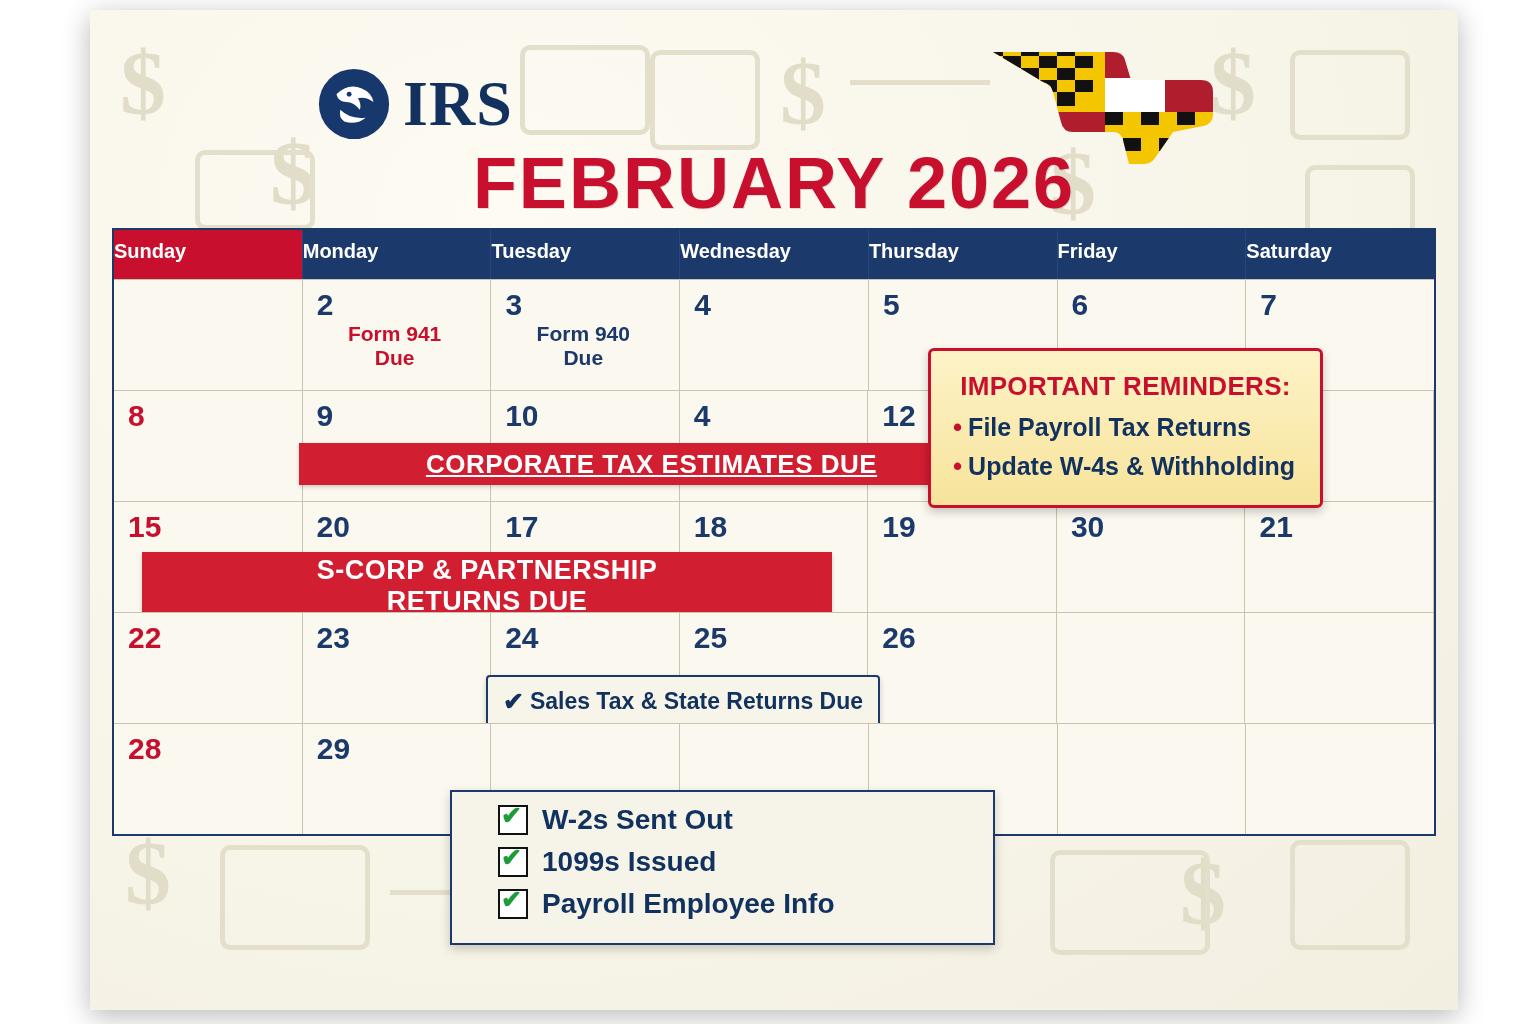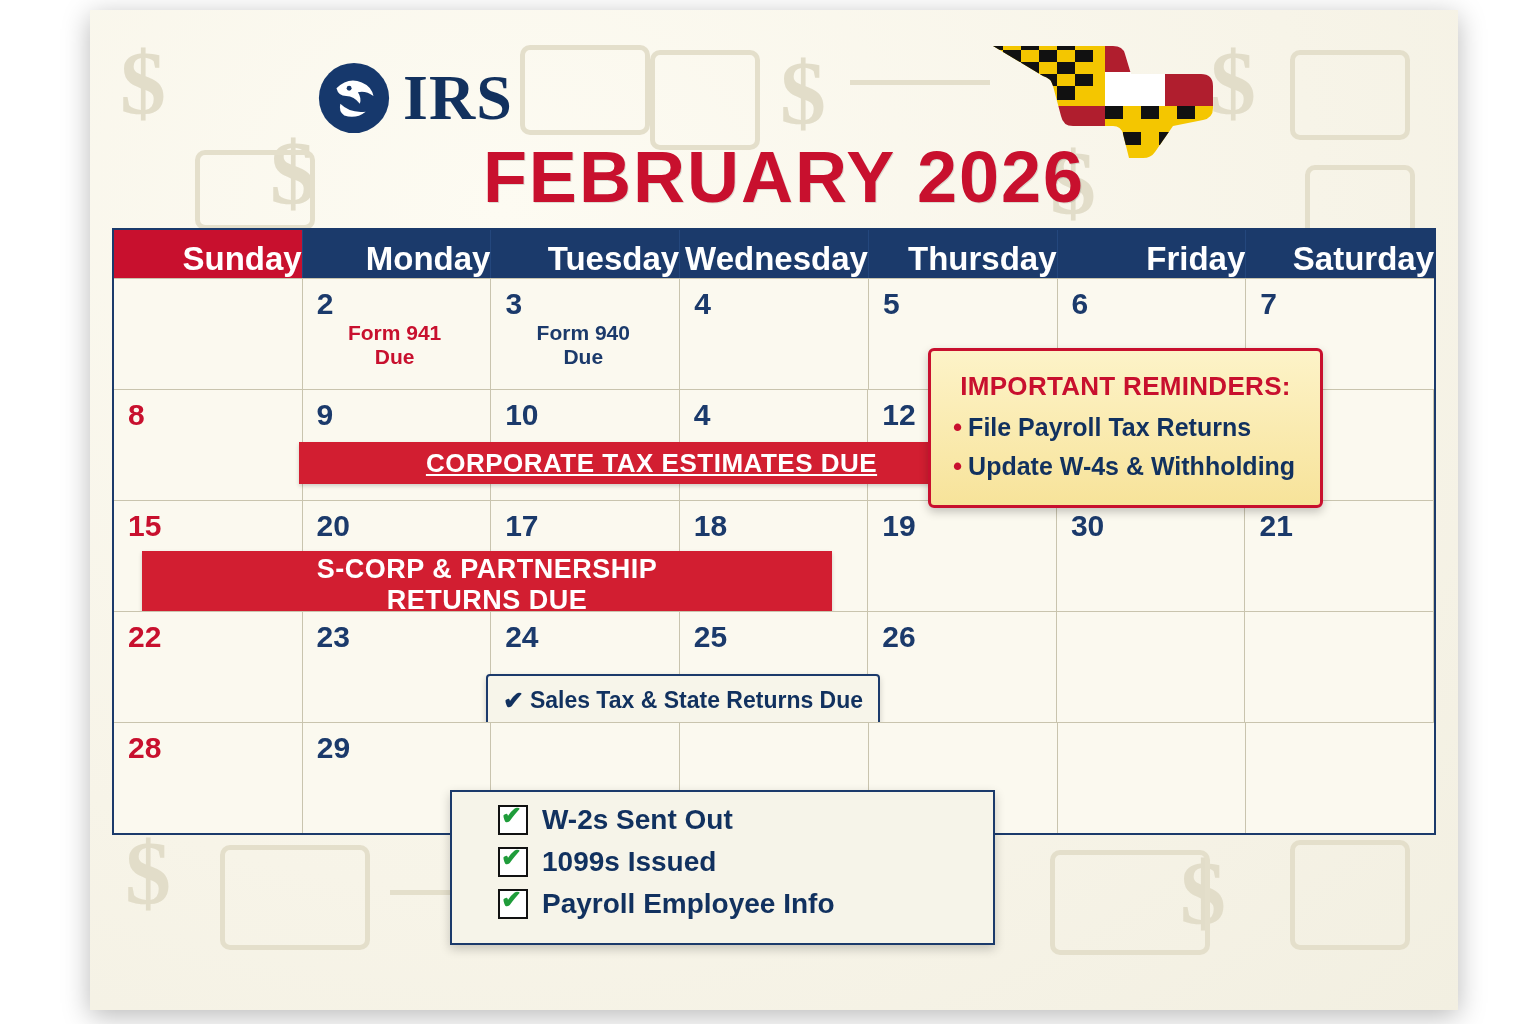--- a/index.html
+++ b/index.html
@@ -28,21 +28,21 @@
   }
   .doodle.dollar{font-size:92px;font-family:"Liberation Serif",serif;}
   .doodle.box{
     border:5px solid #e4dfcb;border-radius:10px;
   }
   .doodle.lines{
     border-top:5px solid #e4dfcb;
   }
 
   
-  #header{position:absolute;left:0;top:18px;width:100%;height:180px;padding-left:20px;}
+  #header{position:absolute;left:0;top:24px;width:100%;height:180px;}
   #irs-logo{
     position:absolute;left:225px;top:30px;
     display:flex;align-items:center;gap:10px;
   }
   #irs-mark{width:78px;height:80px;}
   #irs-word{
     font-family:"Liberation Serif", serif;
     font-size:64px;font-weight:bold;color:#12315e;letter-spacing:1px;
     line-height:1;
   }
@@ -60,22 +60,22 @@
   #calendar{
     position:absolute;left:22px;top:218px;
     width:1320px;
     border:2px solid #1b3a6b;
     background:#fbf9ef;
   }
   #weekhead{display:flex;}
   .wd{
     flex:1 1 0;
     background:#1b3a6b;color:#ffffff;
-    font-weight:bold;font-size:33px;
-    text-align:right;padding:10px 0 0;
+    font-weight:bold;font-size:20px;
+    text-align:left;padding:10px 0 16px;
     border-right:1px solid #24477d;
   }
   .wd:last-child{border-right:none;}
   .wd.sunday{background:#c8102e;}
   .week{display:flex;position:relative;border-top:1px solid #c9c4ae;}
   .day{
     flex:1 1 0;
     height:110px;
     border-right:1px solid #c9c4ae;
     position:relative;

